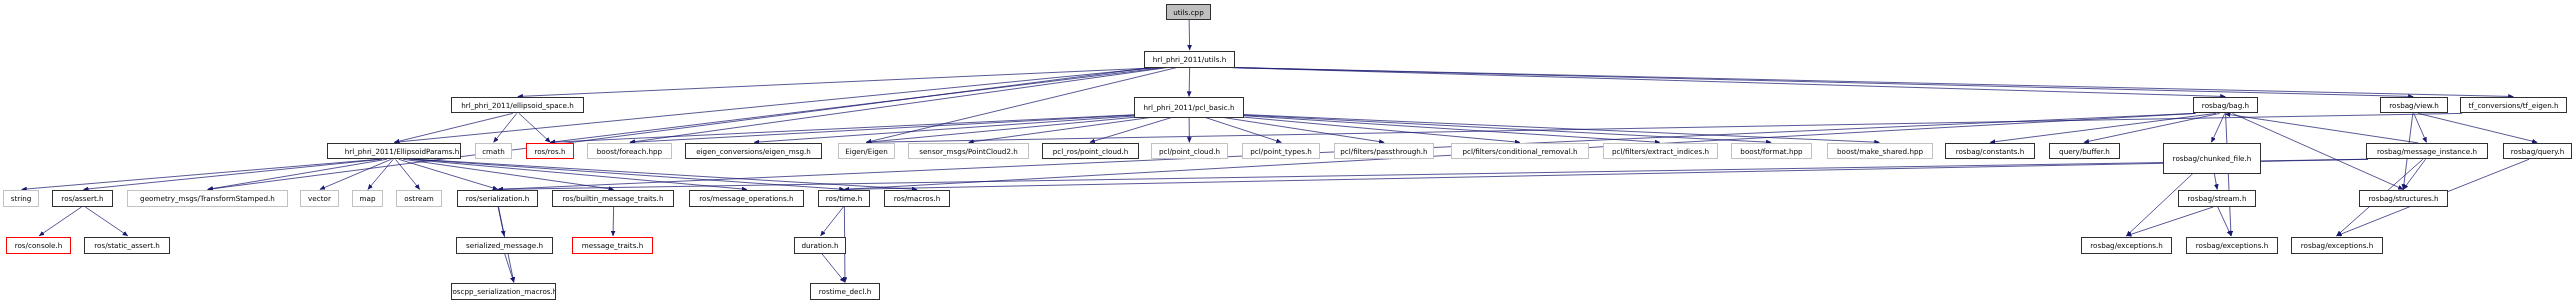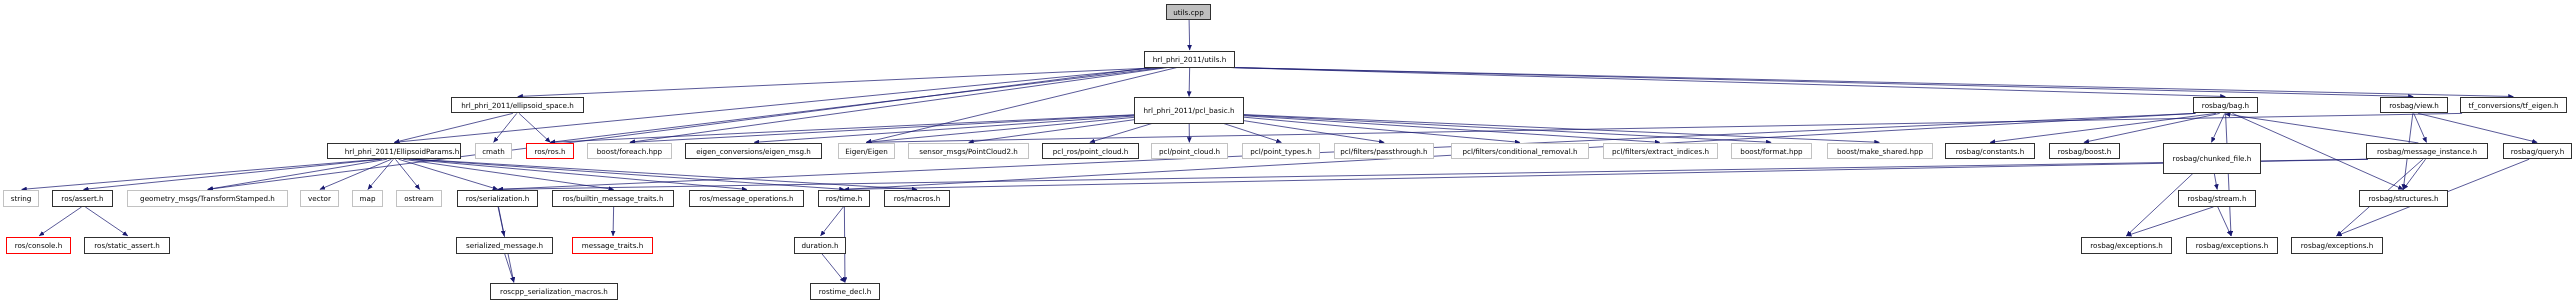--- a/index.html
+++ b/index.html
@@ -92,41 +92,41 @@
         <line x1="3925" y1="264" x2="824.5" y2="314" stroke="#191970" stroke-width="1.2" marker-end="url(#arrow)"></line>
         <line x1="3925" y1="264" x2="1399" y2="314" stroke="#191970" stroke-width="1.2" marker-end="url(#arrow)"></line>
         <line x1="4192.2" y1="264" x2="3873" y2="391" stroke="#191970" stroke-width="1.2" marker-end="url(#arrow)"></line>
         <line x1="4081" y1="188" x2="1435.5" y2="236" stroke="#191970" stroke-width="1.2" marker-end="url(#arrow)"></line>
       </g>
   </svg>
   <div id="node-layer">
       <div class="node b-black root" title="utils.cpp" style="left: 1166px; top: 4.2px; width: 45px; height: 15.7px;">utils.cpp</div>
       <div class="node b-black" title="hrl_phri_2011/utils.h" style="left: 1144px; top: 51px; width: 91px; height: 17px;">hrl_phri_2011/utils.h</div>
       <div class="node b-black" title="hrl_phri_2011/ellipsoid_space.h" style="left: 451px; top: 97px; width: 133px; height: 16.3px;">hrl_phri_2011/ellipsoid_space.h</div>
-      <div class="node b-black" title="hrl_phri_2011/pcl_basic.h" style="left: 1134px; top: 97px; width: 110px; height: 27px;">hrl_phri_2011/pcl_basic.h</div>
+      <div class="node b-black" title="hrl_phri_2011/pcl_basic.h" style="left: 1134px; top: 97px; width: 110px; height: 21px;">hrl_phri_2011/pcl_basic.h</div>
       <div class="node b-black" title="rosbag/bag.h" style="left: 2193px; top: 97px; width: 65px; height: 16.3px;">rosbag/bag.h</div>
       <div class="node b-black" title="rosbag/view.h" style="left: 2380px; top: 97px; width: 68px; height: 16.3px;">rosbag/view.h</div>
       <div class="node b-black" title="tf_conversions/tf_eigen.h" style="left: 2460px; top: 97px; width: 107px; height: 16.3px;">tf_conversions/tf_eigen.h</div>
       <div class="node b-black" title="hrl_phri_2011/EllipsoidParams.h" style="left: 327px; top: 143px; width: 134px; height: 16.3px; padding-left: 16px;">hrl_phri_2011/EllipsoidParams.h</div>
       <div class="node b-gray" title="cmath" style="left: 475px; top: 143px; width: 37px; height: 16.3px;">cmath</div>
       <div class="node b-red" title="ros/ros.h" style="left: 526px; top: 143px; width: 48px; height: 16.3px;">ros/ros.h</div>
       <div class="node b-gray" title="boost/foreach.hpp" style="left: 587px; top: 143px; width: 85px; height: 16.3px;">boost/foreach.hpp</div>
       <div class="node b-black" title="eigen_conversions/eigen_msg.h" style="left: 685px; top: 143px; width: 137px; height: 16.3px;">eigen_conversions/eigen_msg.h</div>
       <div class="node b-gray" title="Eigen/Eigen" style="left: 838px; top: 143px; width: 57px; height: 16.3px;">Eigen/Eigen</div>
       <div class="node b-gray" title="sensor_msgs/PointCloud2.h" style="left: 908px; top: 143px; width: 121px; height: 16.3px; text-align: right;">sensor_msgs/PointCloud2.h</div>
       <div class="node b-black" title="pcl_ros/point_cloud.h" style="left: 1042px; top: 143px; width: 97px; height: 16.3px;">pcl_ros/point_cloud.h</div>
       <div class="node b-gray" title="pcl/point_cloud.h" style="left: 1151px; top: 143px; width: 77px; height: 16.3px;">pcl/point_cloud.h</div>
       <div class="node b-gray" title="pcl/point_types.h" style="left: 1242px; top: 143px; width: 78px; height: 16.3px;">pcl/point_types.h</div>
       <div class="node b-gray" title="pcl/filters/passthrough.h" style="left: 1334px; top: 143px; width: 100px; height: 16.3px;">pcl/filters/passthrough.h</div>
       <div class="node b-gray" title="pcl/filters/conditional_removal.h" style="left: 1451px; top: 143px; width: 138px; height: 16.3px;">pcl/filters/conditional_removal.h</div>
       <div class="node b-gray" title="pcl/filters/extract_indices.h" style="left: 1603px; top: 143px; width: 115px; height: 16.3px;">pcl/filters/extract_indices.h</div>
       <div class="node b-gray" title="boost/format.hpp" style="left: 1731px; top: 143px; width: 81px; height: 16.3px;">boost/format.hpp</div>
       <div class="node b-gray" title="boost/make_shared.hpp" style="left: 1827px; top: 143px; width: 106px; height: 16.3px;">boost/make_shared.hpp</div>
       <div class="node b-black" title="rosbag/constants.h" style="left: 1945px; top: 143px; width: 90px; height: 16.3px;">rosbag/constants.h</div>
-      <div class="node b-black" title="rosbag/buffer.h" style="left: 2049px; top: 143px; width: 71px; height: 16.3px;">rosbag/boost.h</div>
+      <div class="node b-black" title="rosbag/buffer.h" style="left: 2049px; top: 143px; width: 71px; height: 16.3px;">query/buffer.h</div>
       <div class="node b-black" title="rosbag/chunked_file.h" style="left: 2163px; top: 143px; width: 98px; height: 31px;">rosbag/chunked_file.h</div>
       <div class="node b-black" title="rosbag/message_instance.h" style="left: 2366px; top: 143px; width: 122px; height: 16.3px;">rosbag/message_instance.h</div>
       <div class="node b-black" title="rosbag/query.h" style="left: 2503px; top: 143px; width: 69px; height: 16.3px;">rosbag/query.h</div>
       <div class="node b-gray" title="string" style="left: 3px; top: 190px; width: 36px; height: 17px;">string</div>
       <div class="node b-black" title="ros/assert.h" style="left: 52px; top: 190px; width: 61px; height: 17px;">ros/assert.h</div>
       <div class="node b-gray" title="geometry_msgs/TransformStamped.h" style="left: 127px; top: 190px; width: 161px; height: 17px;">geometry_msgs/TransformStamped.h</div>
       <div class="node b-gray" title="vector" style="left: 300px; top: 190px; width: 39px; height: 17px;">vector</div>
       <div class="node b-gray" title="map" style="left: 352px; top: 190px; width: 31px; height: 17px;">map</div>
       <div class="node b-gray" title="ostream" style="left: 396px; top: 190px; width: 46px; height: 17px;">ostream</div>
       <div class="node b-black" title="ros/serialization.h" style="left: 457px; top: 190px; width: 81px; height: 17px;">ros/serialization.h</div>
@@ -137,17 +137,17 @@
       <div class="node b-black" title="rosbag/stream.h" style="left: 2178px; top: 190px; width: 78px; height: 17px;">rosbag/stream.h</div>
       <div class="node b-black" title="rosbag/structures.h" style="left: 2359px; top: 190px; width: 89px; height: 17px;">rosbag/structures.h</div>
       <div class="node b-red" title="ros/console.h" style="left: 6px; top: 237px; width: 65px; height: 17px;">ros/console.h</div>
       <div class="node b-black" title="ros/static_assert.h" style="left: 84px; top: 237px; width: 86px; height: 17px;">ros/static_assert.h</div>
       <div class="node b-black" title="serialized_message.h" style="left: 456px; top: 237px; width: 97px; height: 17px;">serialized_message.h</div>
       <div class="node b-red" title="message_traits.h" style="left: 572px; top: 237px; width: 81px; height: 17px;">message_traits.h</div>
       <div class="node b-black" title="duration.h" style="left: 794px; top: 237px; width: 52px; height: 17px;">duration.h</div>
       <div class="node b-black" title="rosbag/exceptions.h" style="left: 2081px; top: 237px; width: 91px; height: 17px;">rosbag/exceptions.h</div>
       <div class="node b-black" title="rosbag/exceptions.h" style="left: 2186px; top: 237px; width: 92px; height: 17px;">rosbag/exceptions.h</div>
       <div class="node b-black" title="rosbag/exceptions.h" style="left: 2291px; top: 237px; width: 92px; height: 17px;">rosbag/exceptions.h</div>
-      <div class="node b-black" title="roscpp_serialization_macros.h" style="left: 451px; top: 283px; width: 128px; height: 17px; margin-left: 39px;">roscpp_serialization_macros.h</div>
+      <div class="node b-black" title="roscpp_serialization_macros.h" style="left: 451px; top: 283px; width: 105px; height: 17px;">roscpp_serialization_macros.h</div>
       <div class="node b-black" title="rostime_decl.h" style="left: 810px; top: 283px; width: 70px; height: 17px;">rostime_decl.h</div>
     </div>
 </div>
 
 
 </body></html>

